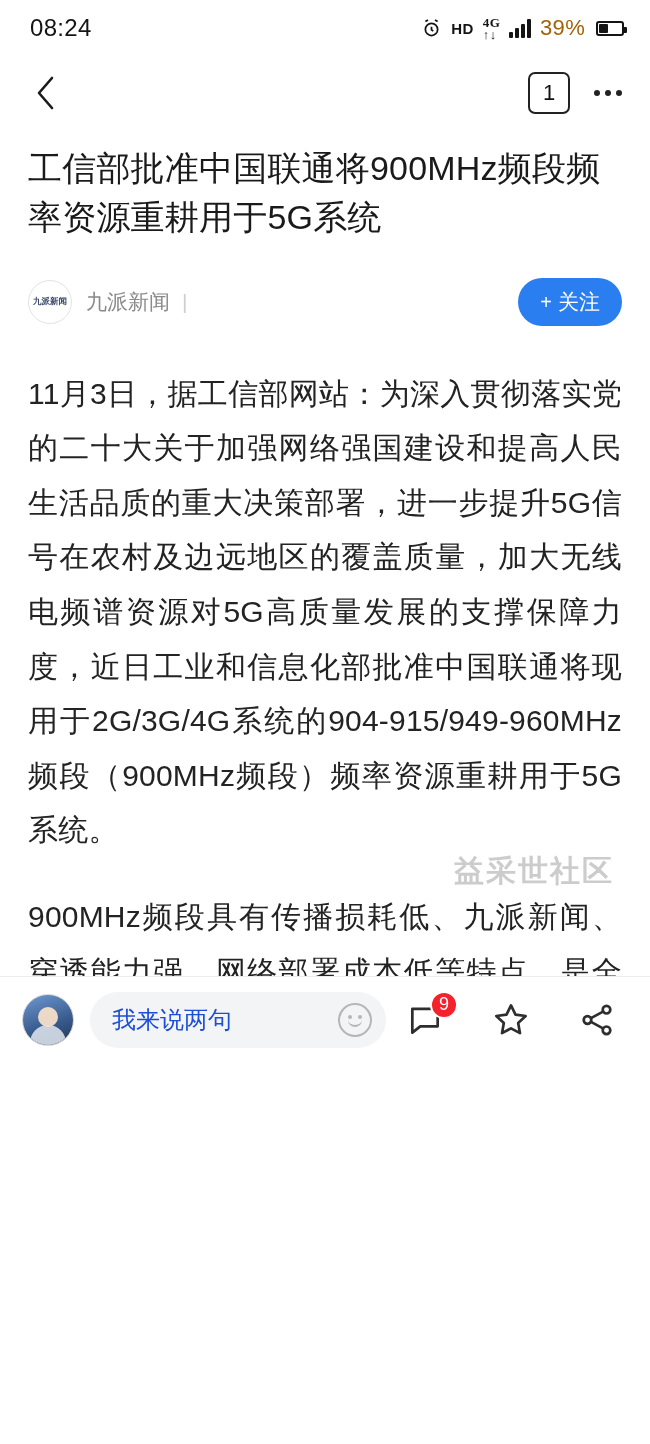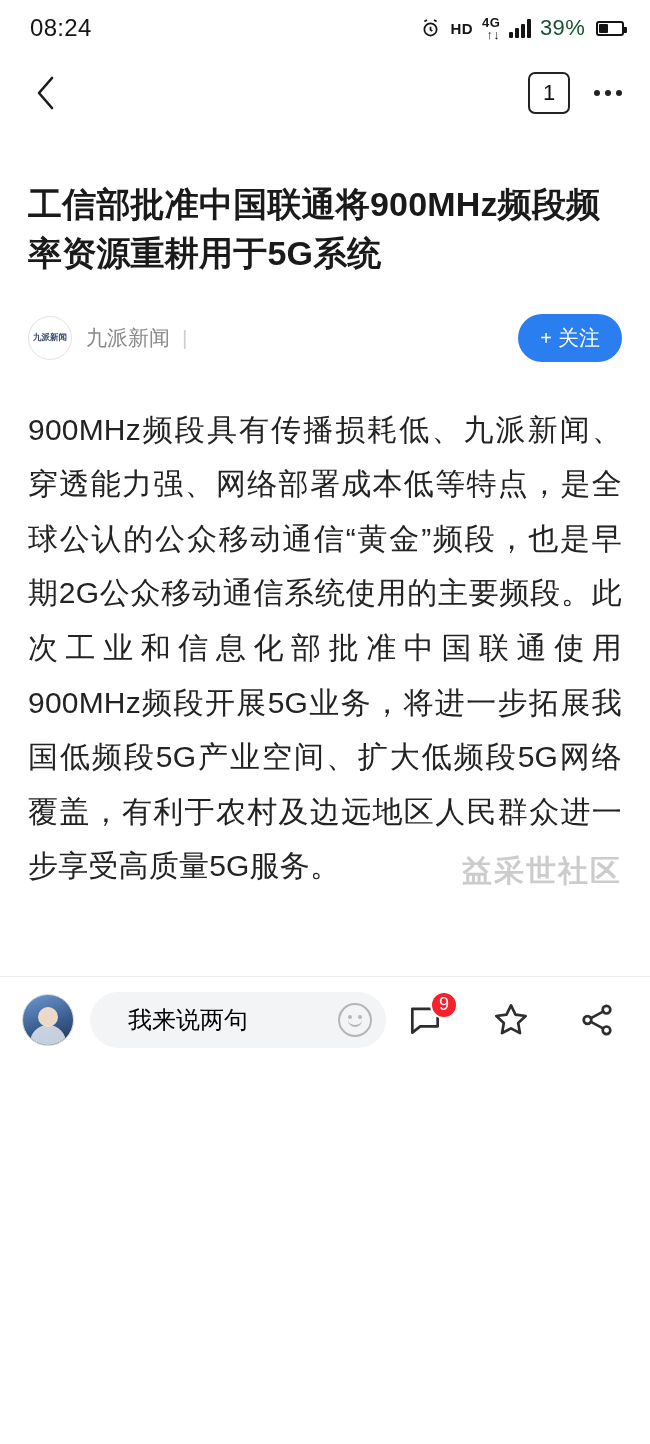--- a/index.html
+++ b/index.html
@@ -30,30 +30,30 @@
     font-size: 23px;
     color: #111;
     letter-spacing: 0.3px;
   }
   .status-time { font-size: 24px; font-weight: 500; color: #141414; }
   .status-right { display: flex; align-items: center; gap: 9px; }
   .sb-ico { display: inline-flex; align-items: center; color: #141414; }
   .hd-badge {
     font-size: 15px; font-weight: 700; letter-spacing: .5px;
   }
-  .g4-wrap { display:flex; flex-direction:column; align-items:flex-end; line-height:1; }
+  .g4-wrap { display:flex; flex-direction:column; align-items:flex-start; line-height:1;font-family:Liberation Serif, serif; }
   .g4-top { font-size: 13px; font-weight: 700; }
   .g4-bot { font-size: 13px; font-weight: 700; margin-top: -1px; }
   .bars { display: flex; align-items: flex-end; gap: 2px; height: 20px; }
   .bars i { display:block; width: 4px; background: #141414; border-radius: 1px; }
   .bars i:nth-child(1){ height: 6px; }
   .bars i:nth-child(2){ height: 10px; }
   .bars i:nth-child(3){ height: 14px; }
   .bars i:nth-child(4){ height: 19px; }
-  .batt-text { font-size: 22px; color:#14532d; }
+  .batt-text { font-size: 22px; color:#a16207; }
   .batt {
     width: 28px; height: 15px; border: 2px solid #141414; border-radius: 3px;
     position: relative; margin-left: 2px;
   }
   .batt::after{
     content:""; position:absolute; right:-5px; top:4px; width:3px; height:6px;
     background:#141414; border-radius: 0 1px 1px 0;
   }
   .batt span { position:absolute; left:1px; top:1px; bottom:1px; width: 38%; background:#141414; border-radius:1px;}
 
@@ -82,23 +82,22 @@
   .article {
     flex: 1 1 auto;
     padding: 14px 28px 0 28px;
     overflow: hidden;
     position: relative;
   }
   .headline {
     font-size: 34px;
     line-height: 1.45;
     color: #1a1a1a;
-    font-weight: 700;
+    font-weight: 400;
     letter-spacing: 0.2px;
-    margin-top: 36px;
   }
   .meta-row {
     display: flex;
     align-items: center;
     margin-top: 34px;
     height: 50px;
   }
   .source-logo {
     width: 44px; height: 44px; border-radius: 50%;
     background: #fff; border: 1px solid #e3e3e3;
@@ -135,21 +134,21 @@
     line-height: 1.82;
     color: #232323;
     letter-spacing: 0.2px;
     text-align: justify;
   }
   .body-text p { margin-bottom: 32px; }
 
   
   .wm-top {
     position: absolute;
-    right: 28px;
+    right: 36px;
     bottom: 84px;
     font-size: 30px;
     color: rgba(120,120,120,0.38);
     font-weight: 700;
     letter-spacing: 2px;
     pointer-events: none;
   }
   .wm-bottom {
     position: absolute;
     right: 58px;
@@ -197,21 +196,21 @@
   .comment-box {
     flex: 0 1 330px;
     height: 56px;
     background: #f3f4f6;
     border-radius: 28px;
     display: flex;
     align-items: center;
     padding: 0 14px 0 22px;
     gap: 10px;
   }
-  .comment-placeholder { font-size: 24px; color: #000000; flex: 1 1 auto; margin-left: 16px;}
+  .comment-placeholder { font-size: 24px; color: #1d4ed8; flex: 1 1 auto;}
   .emoji-ico {
     width: 34px; height: 34px; border-radius: 50%;
     border: 2px solid #b6b6b6; position: relative; flex: 0 0 34px;
   }
   .emoji-ico i {
     position:absolute; width:4px; height:4px; border-radius:50%; background:#b6b6b6; top: 10px;
   }
   .emoji-ico i.l { left: 8px; }
   .emoji-ico i.r { right: 8px; }
   .emoji-ico u {
@@ -287,20 +286,21 @@
       </div>
       <div class="meta-text">九派新闻</div>
       <div class="meta-text meta-sep">|</div>
       <button class="follow-btn">
         <span class="follow-plus">+</span>
         <span>关注</span>
       </button>
     </div>
 
     <div class="body-text">
+      <p>11月3日，据工信部网站：为深入贯彻落实党的二十大关于加强网络强国建设和提高人民生活品质的重大决策部署，进一步提升5G信号在农村及边远地区的覆盖质量，加大无线电频谱资源对5G高质量发展的支撑保障力度，近日工业和信息化部批准中国联通将现用于2G/3G/4G系统的904-915/949-960MHz频段（900MHz频段）频率资源重耕用于5G系统。</p>
       <p>900MHz频段具有传播损耗低、九派新闻、穿透能力强、网络部署成本低等特点，是全球公认的公众移动通信“黄金”频段，也是早期2G公众移动通信系统使用的主要频段。此次工业和信息化部批准中国联通使用900MHz频段开展5G业务，将进一步拓展我国低频段5G产业空间、扩大低频段5G网络覆盖，有利于农村及边远地区人民群众进一步享受高质量5G服务。</p>
 
     </div>
 
     <div class="wm-top">益采世社区</div>
   </div>
 
   <div class="bottom-bar">
     <div class="avatar"></div>
     <div class="comment-box">

